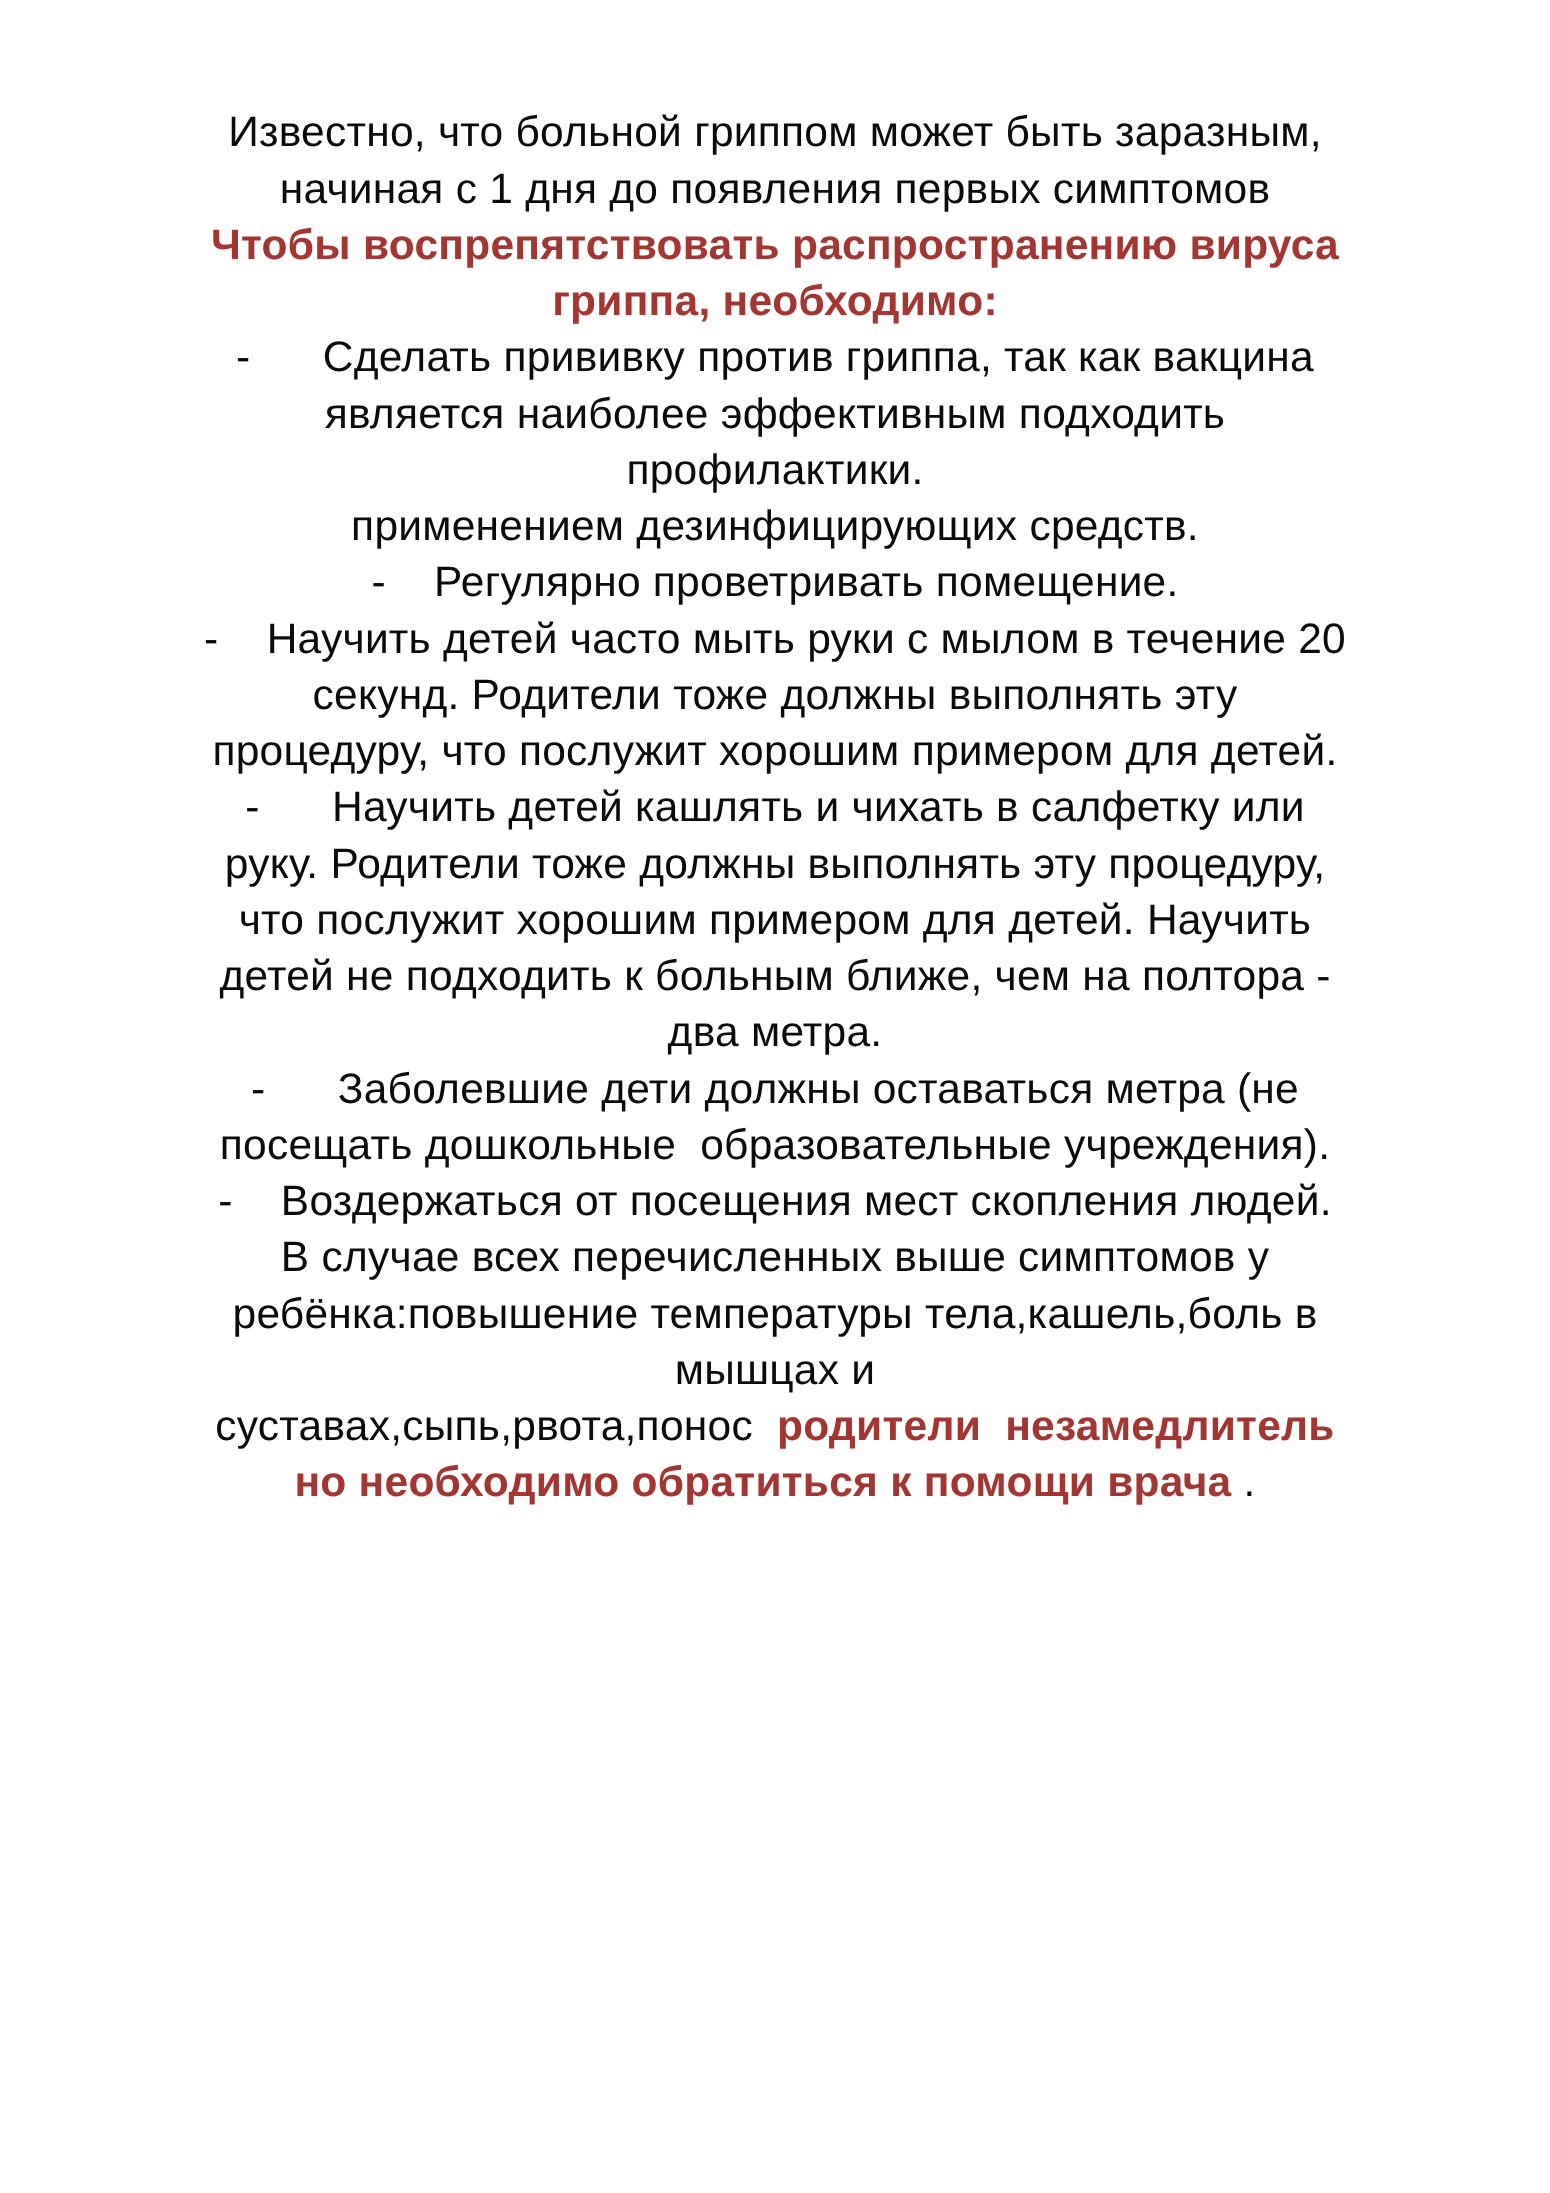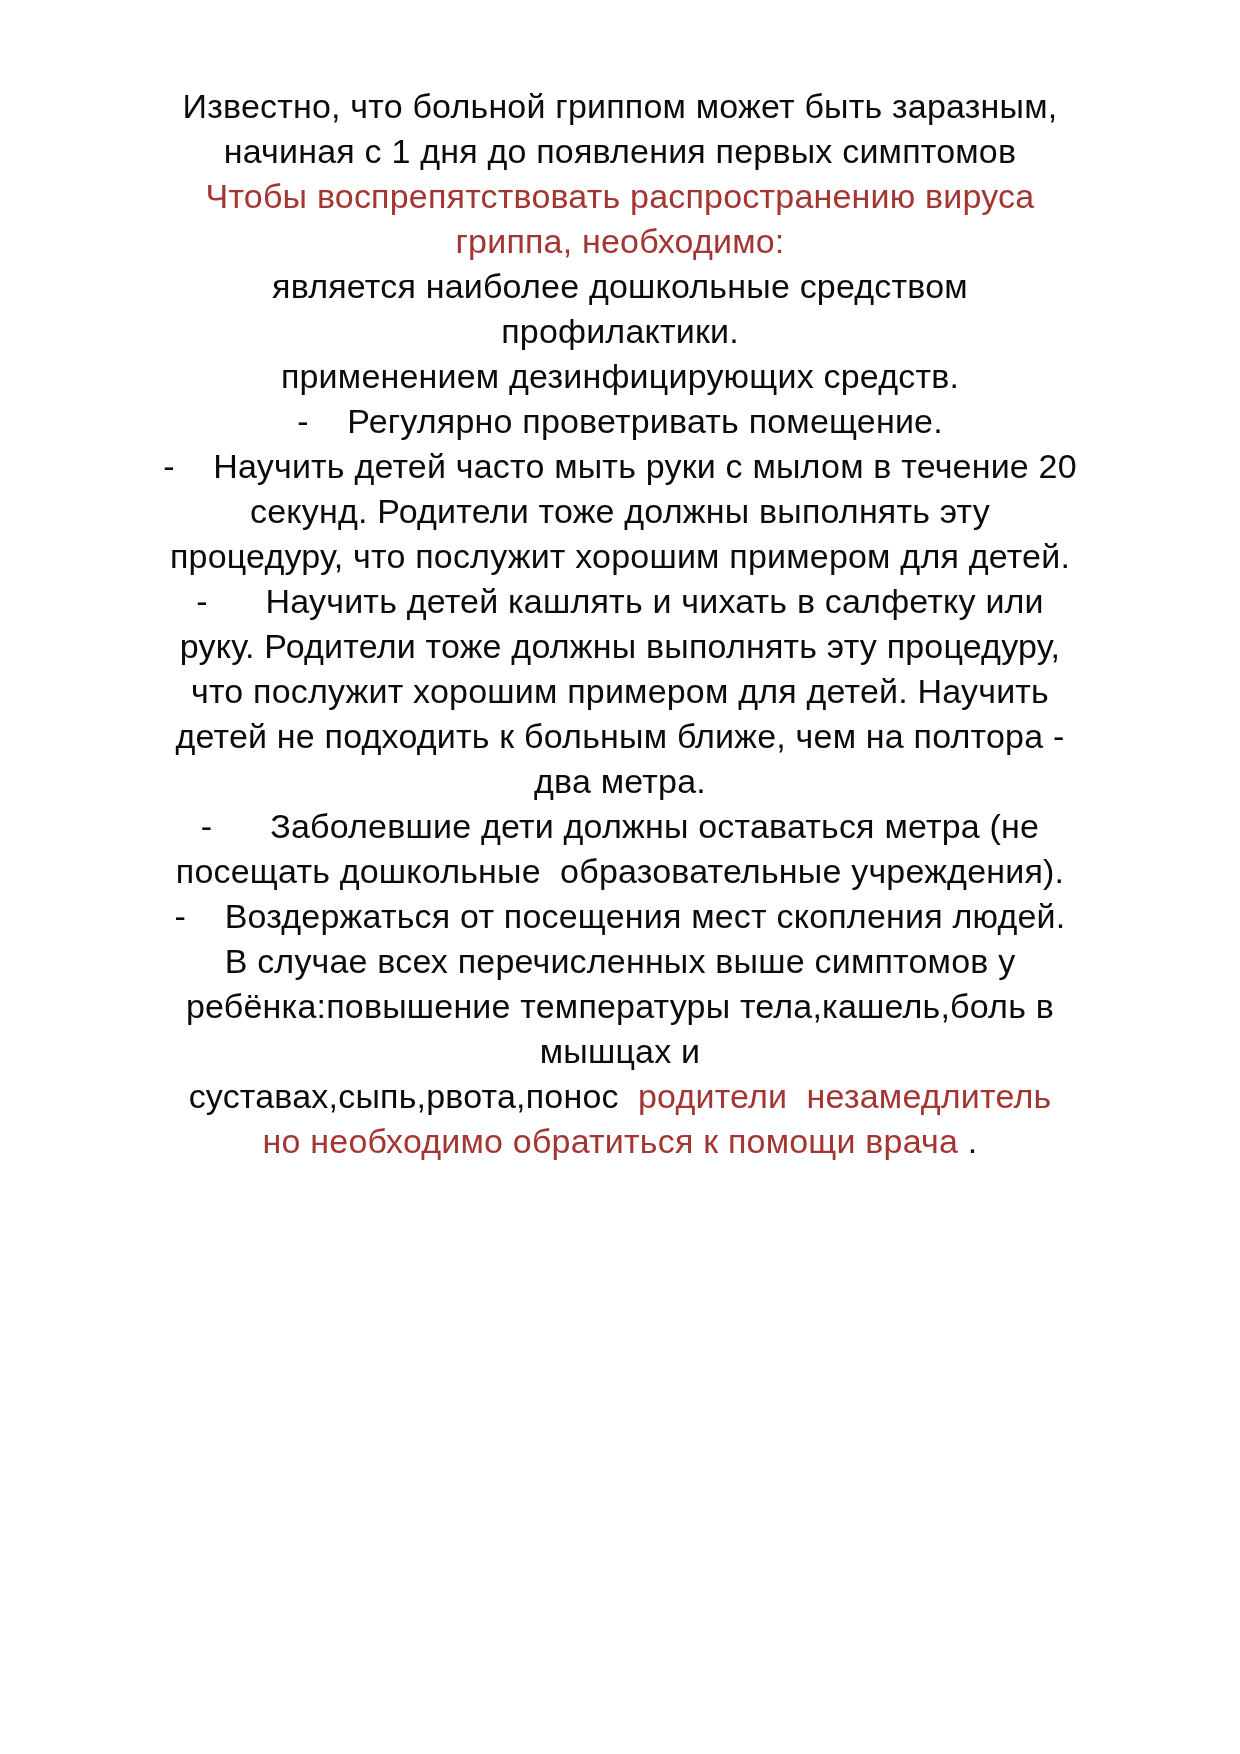--- a/index.html
+++ b/index.html
@@ -30,34 +30,35 @@
     white-space: pre-wrap;
     color: var(--text-color, #0b0b0b);
     letter-spacing: 0.2px;
   }
   .seg-n {
     color: var(--text-color, #0b0b0b);
     font-weight: 400;
   }
   .seg-r {
     color: var(--accent-color, #a33532);
-    font-weight: 400;
+    font-weight: 700;
     margin-top: 46px;
   }
 </style>
 </head>
 <body>
 
 <div class="page">
   <div class="doc-body">
       <div class="line"><span class="seg-n">Известно, что больной гриппом может быть заразным,</span></div>
       <div class="line"><span class="seg-n">начиная с 1 дня до появления первых симптомов</span></div>
       <div class="line"><span class="seg-r">Чтобы воспрепятствовать распространению вируса</span></div>
       <div class="line"><span class="seg-r">гриппа, необходимо:</span></div>
-      <div class="line"><span class="seg-n">является наиболее дошкольные средством</span></div>
+      <div class="line"><span class="seg-n">-      Сделать прививку против гриппа, так как вакцина</span></div>
+      <div class="line"><span class="seg-n">является наиболее эффективным подходить</span></div>
       <div class="line"><span class="seg-n">профилактики.</span></div>
       <div class="line"><span class="seg-n">применением дезинфицирующих средств.</span></div>
       <div class="line"><span class="seg-n">-    Регулярно проветривать помещение.</span></div>
       <div class="line"><span class="seg-n">-    Научить детей часто мыть руки с мылом в течение 20</span></div>
       <div class="line"><span class="seg-n">секунд. Родители тоже должны выполнять эту</span></div>
       <div class="line"><span class="seg-n">процедуру, что послужит хорошим примером для детей.</span></div>
       <div class="line"><span class="seg-n">-      Научить детей кашлять и чихать в салфетку или</span></div>
       <div class="line"><span class="seg-n">руку. Родители тоже должны выполнять эту процедуру,</span></div>
       <div class="line"><span class="seg-n">что послужит хорошим примером для детей. Научить</span></div>
       <div class="line"><span class="seg-n">детей не подходить к больным ближе, чем на полтора -</span></div>

